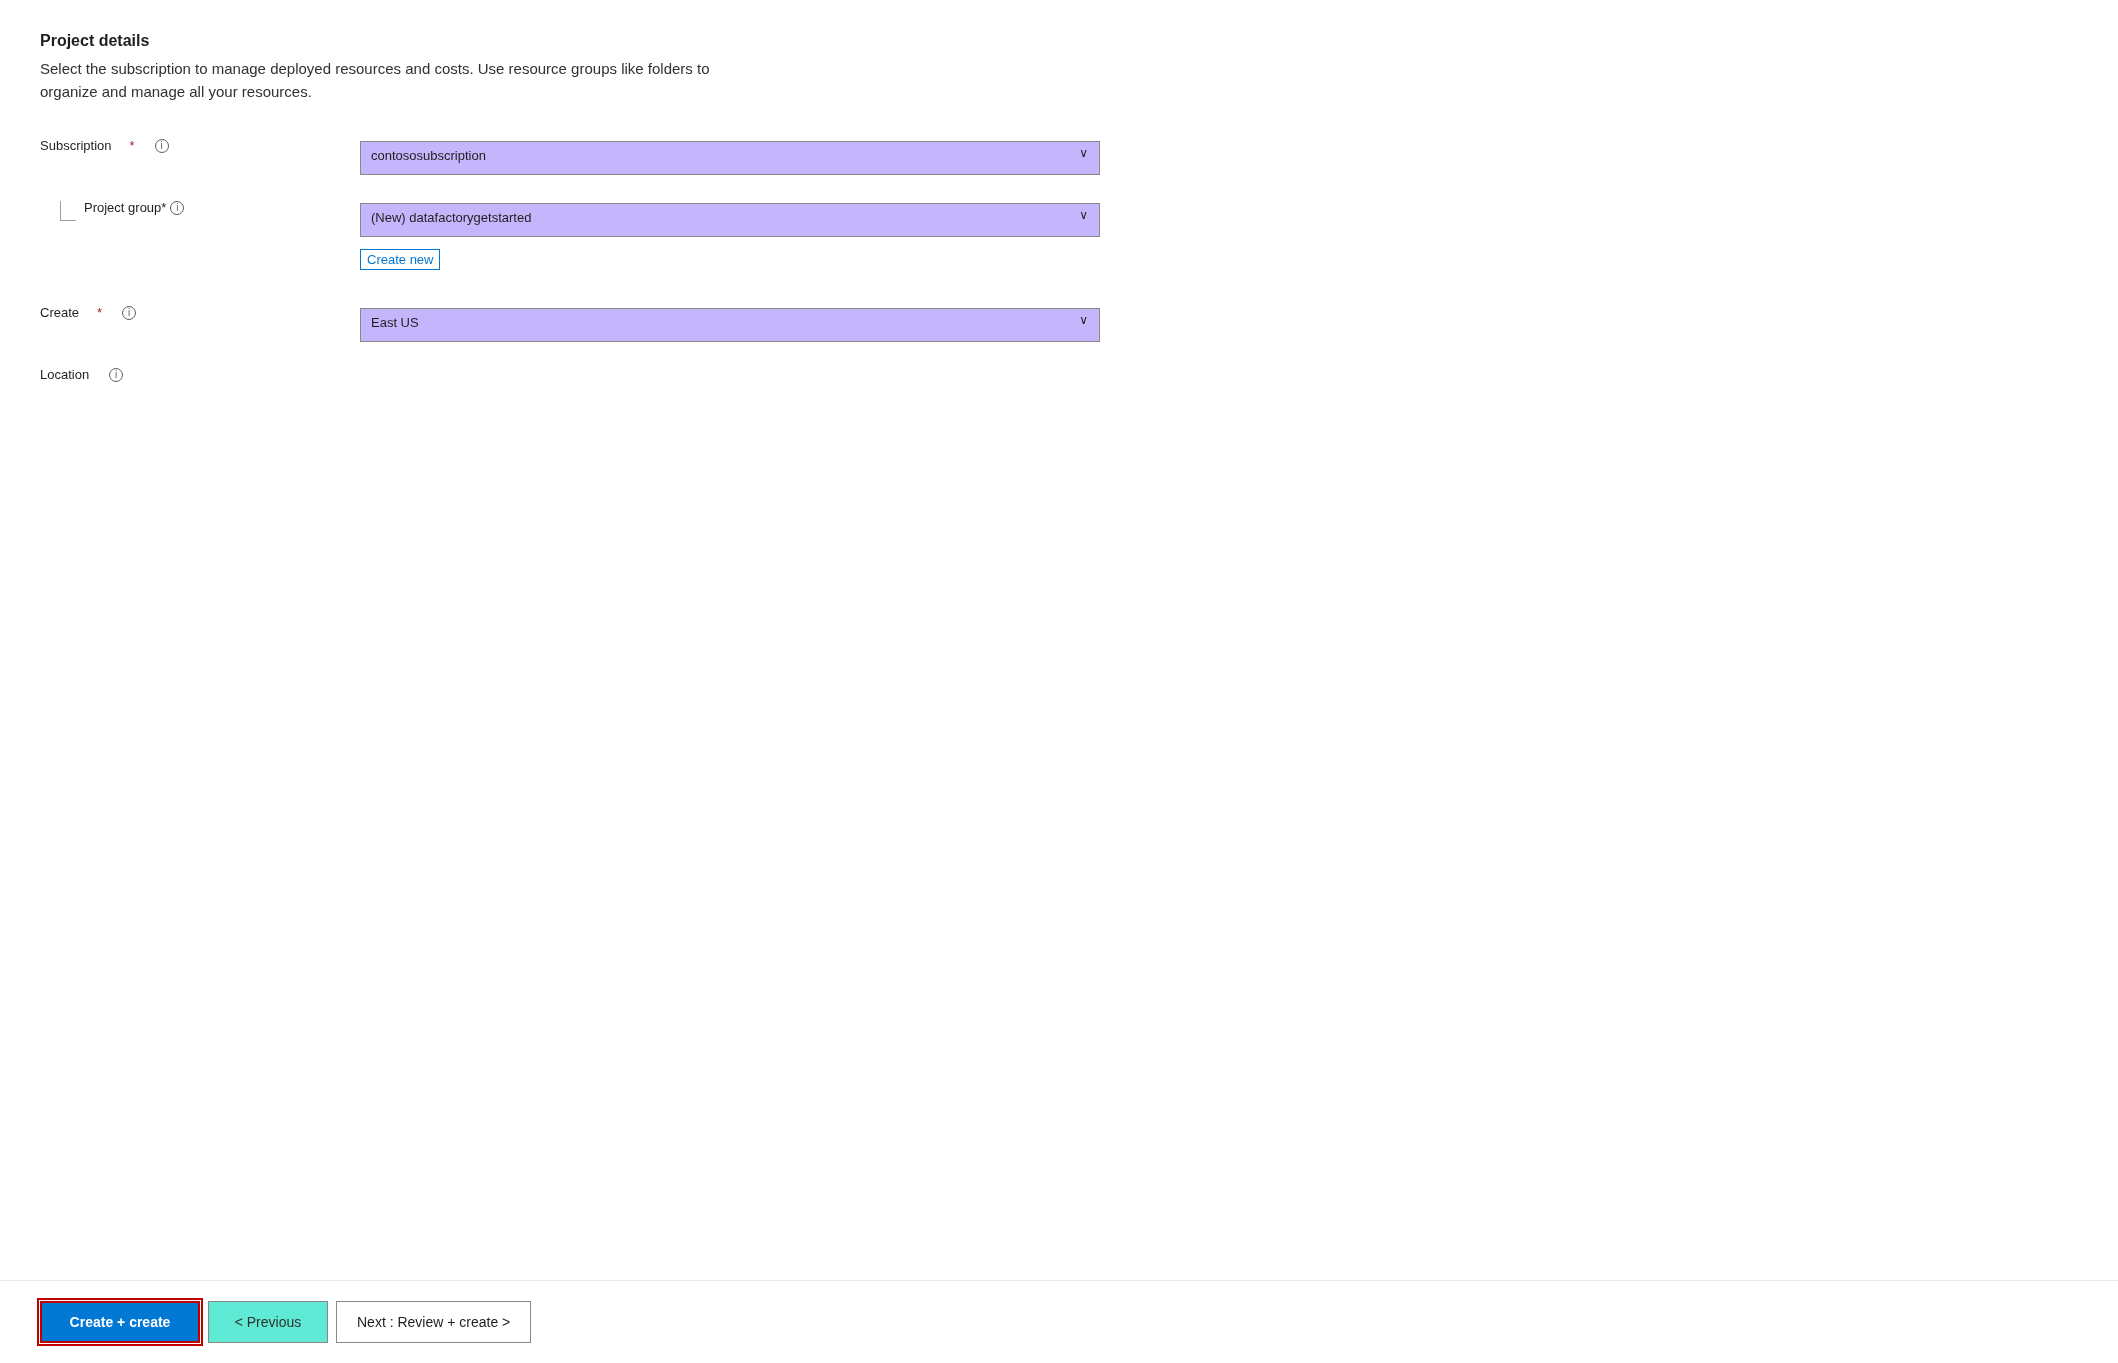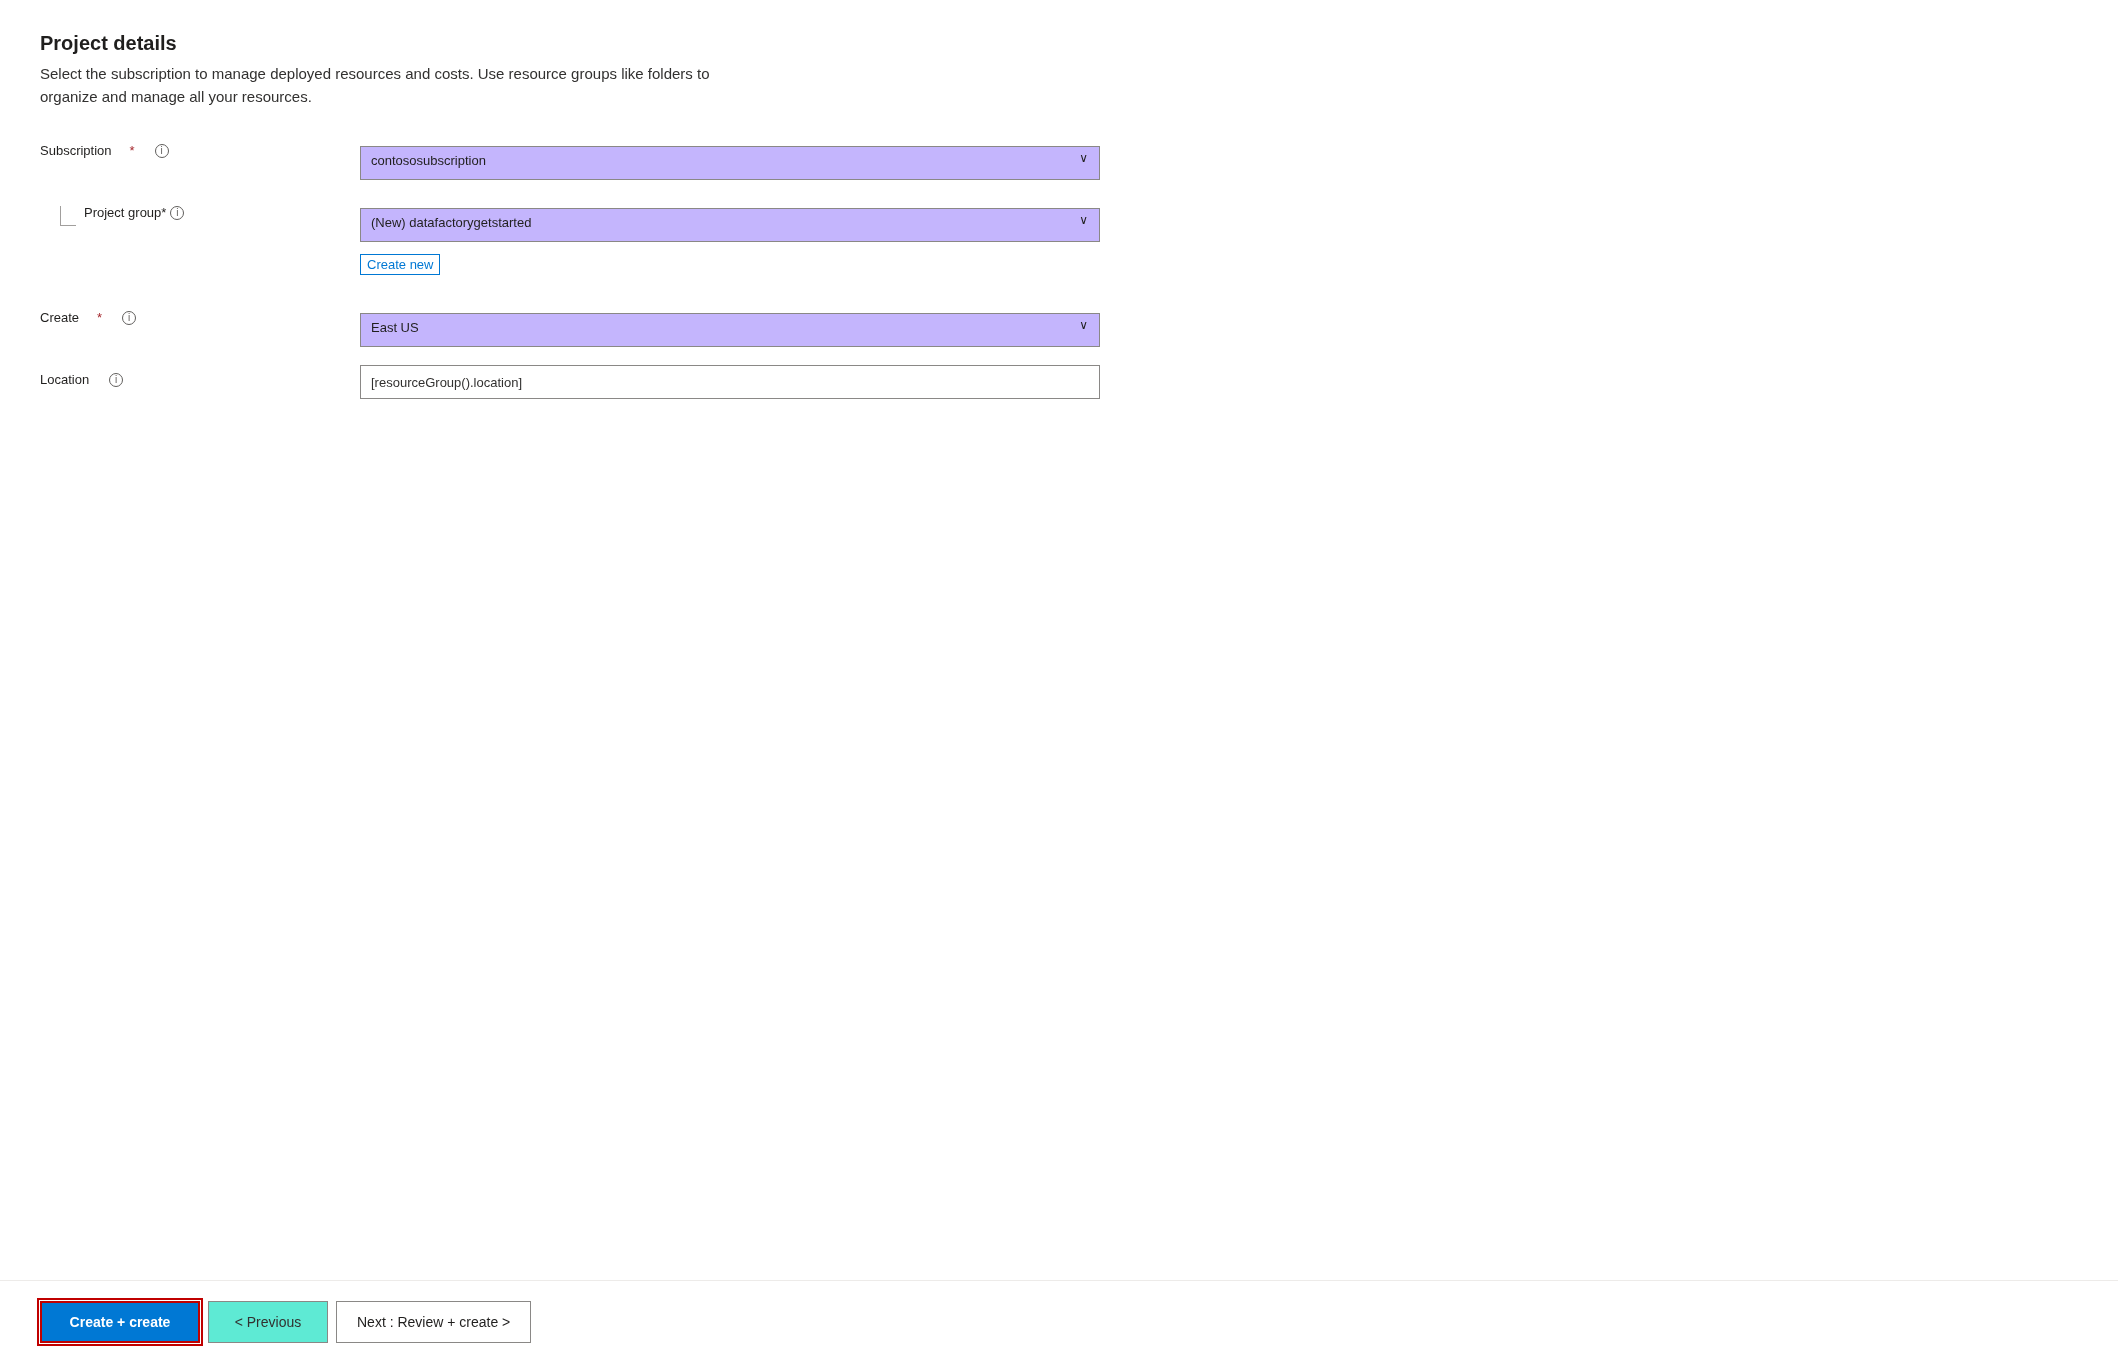--- a/index.html
+++ b/index.html
@@ -18,21 +18,21 @@
       flex-direction: column;
     }
 
     .main-content {
       flex: 1;
       padding: 32px 40px 120px 40px;
       max-width: 1200px;
     }
 
     .section-title {
-      font-size: 20px;
+      font-size: 16px;
       font-weight: 700;
       color: #201f1e;
       margin-bottom: 8px;
     }
 
     .section-description {
       font-size: 15px;
       color: #323130;
       margin-bottom: 28px;
       max-width: 700px;
@@ -273,23 +273,20 @@
           </select>
         </div>
       </div>
     </div>
 
     <div class="form-row">
       <div class="form-label">
         <span>Location</span>
         <span class="info-icon">i</span>
       </div>
-      <div class="form-control-wrapper">
-        <input class="form-input" type="text" value="[resourceGroup().location]" style="">
-      </div>
     </div>
   </div>
 
 </div>
 
 <div class="footer">
   <button class="btn-primary">Create + create</button>
   <button class="btn-secondary">&lt; Previous</button>
   <button class="btn-outline">Next : Review + create &gt;</button>
 </div>

